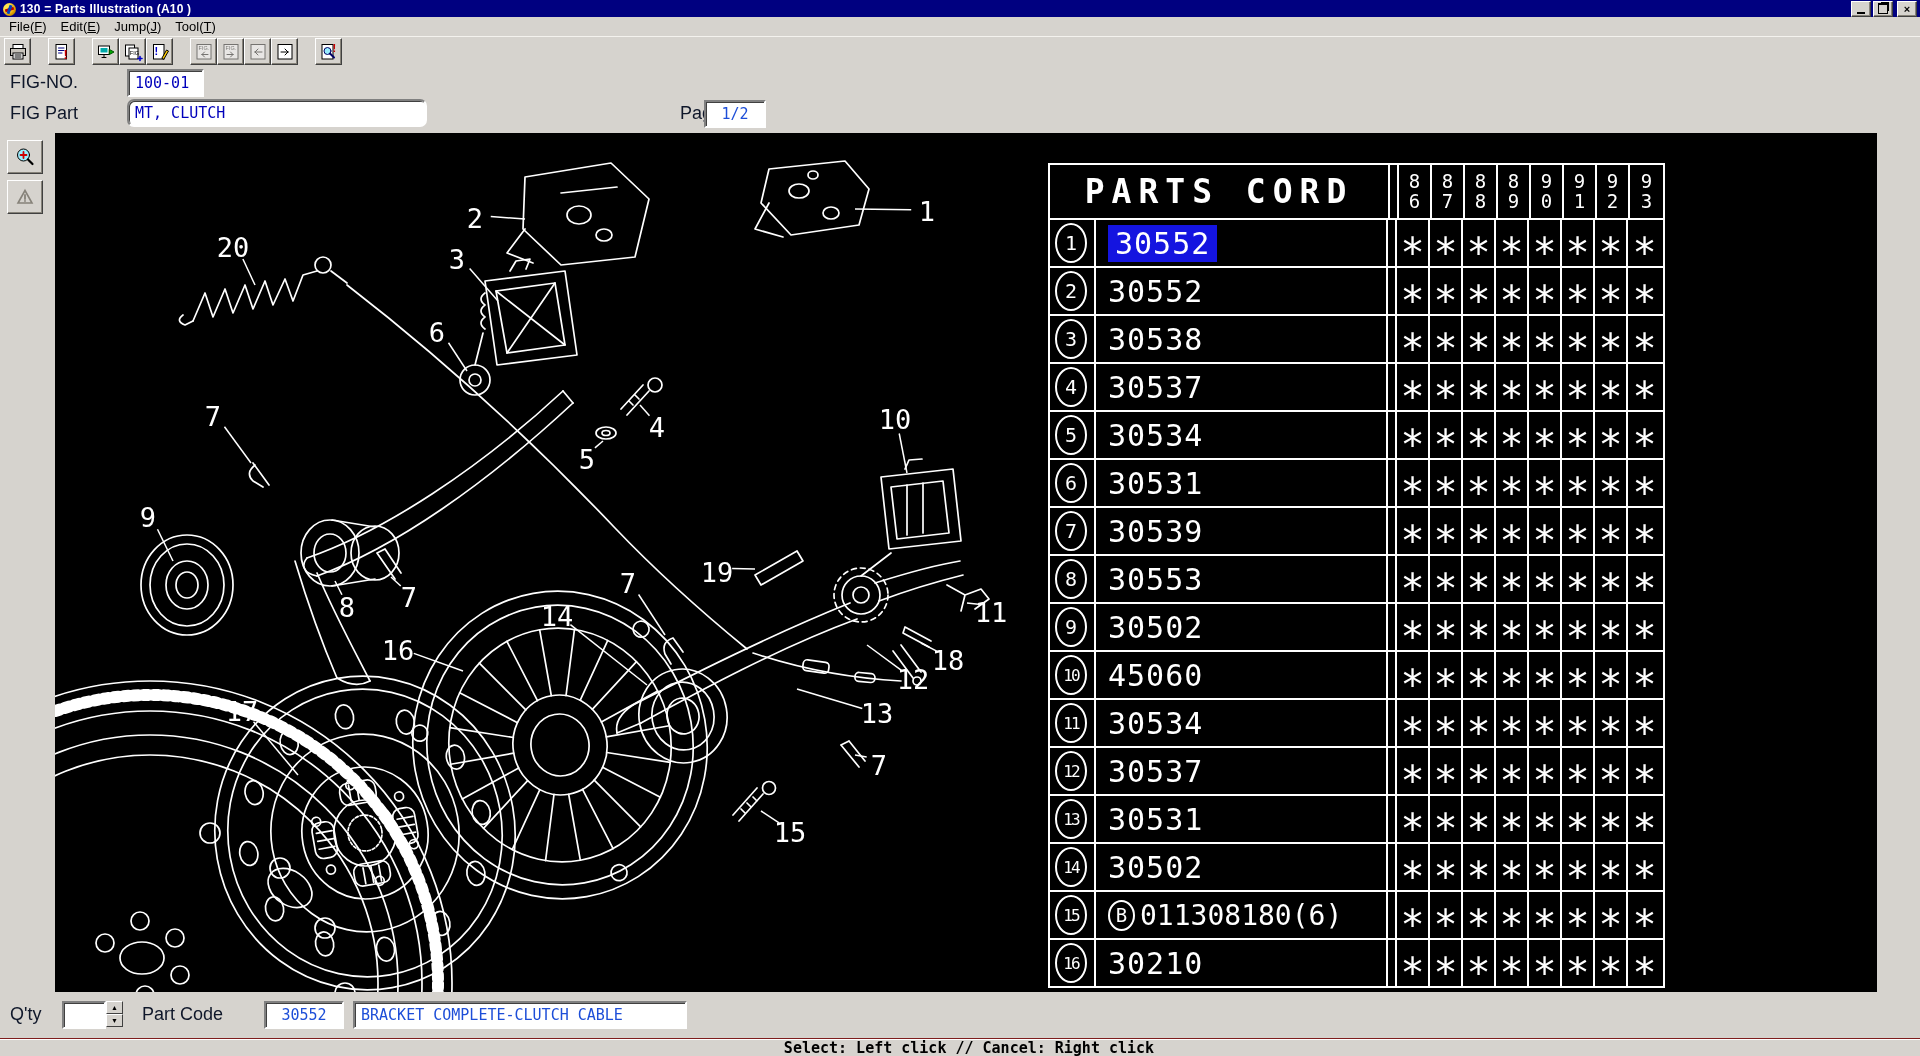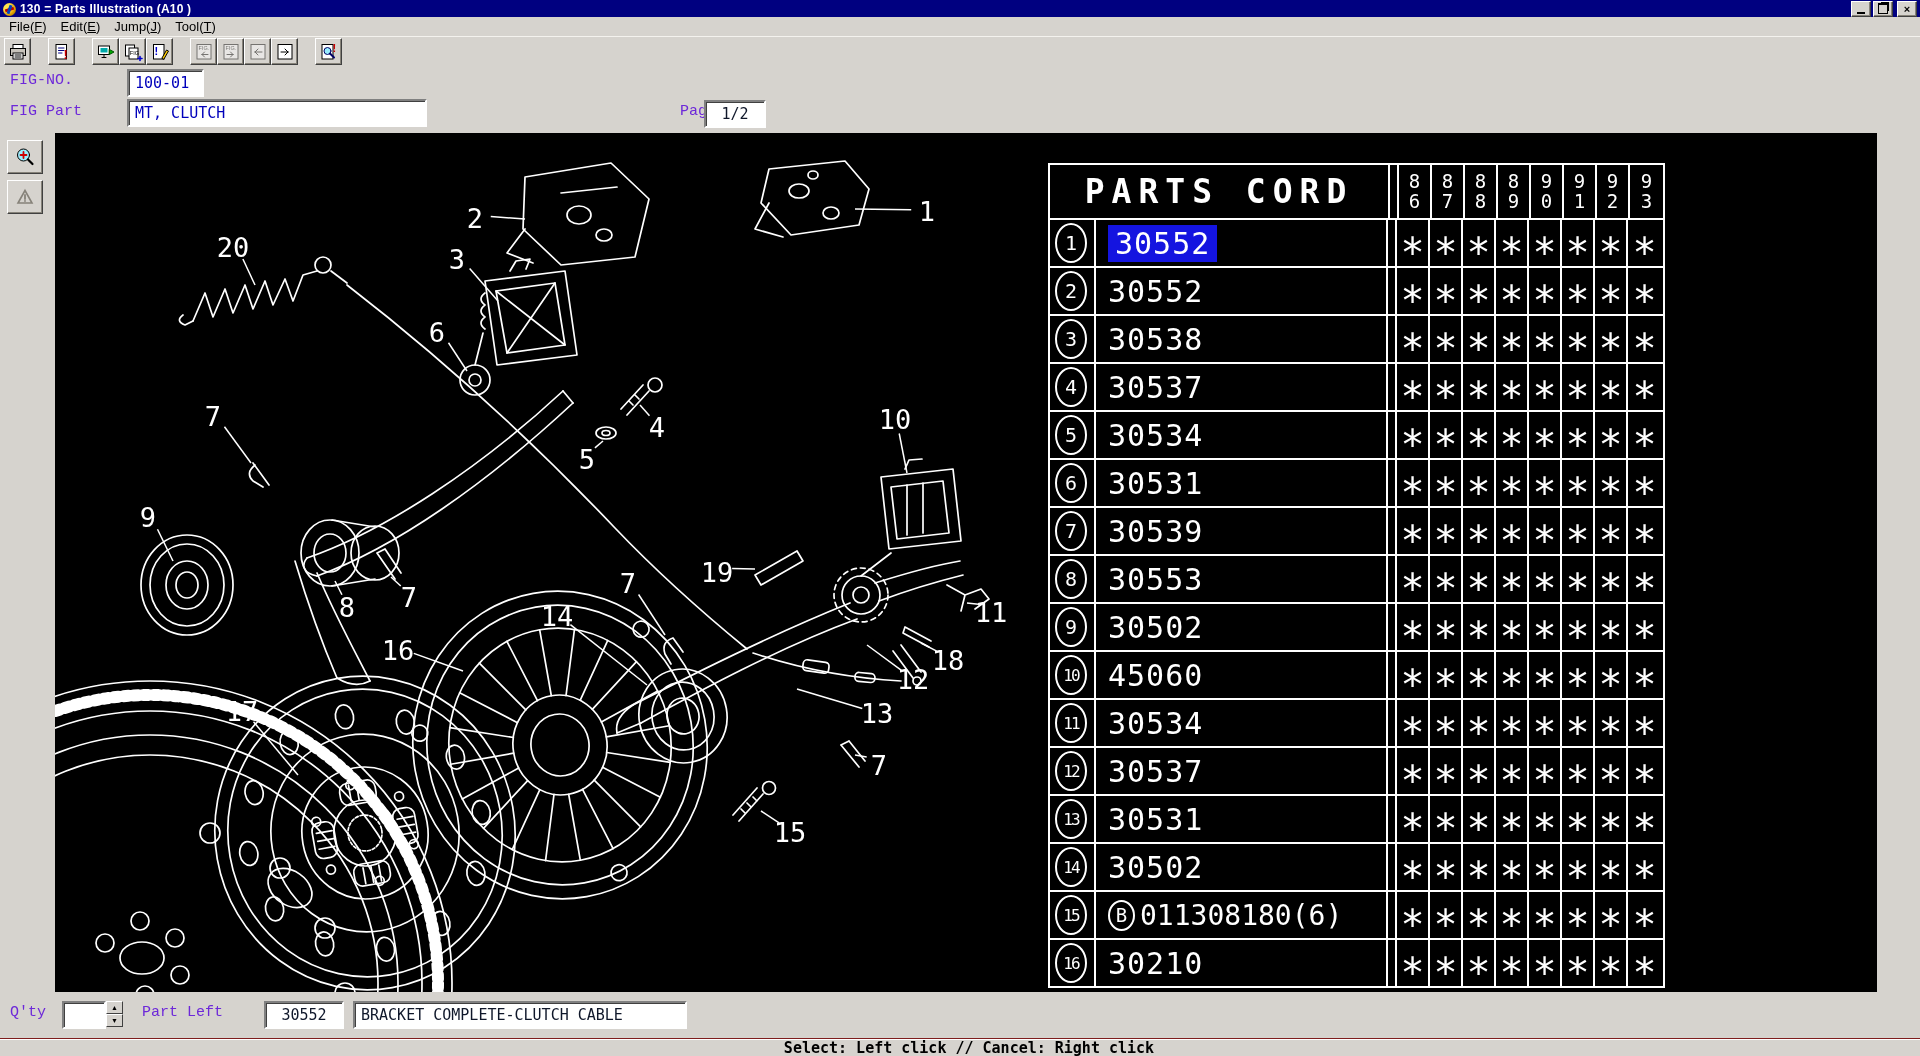--- a/index.html
+++ b/index.html
@@ -28,26 +28,26 @@
     padding-left:4px;font-size:13px;color:#000;}
   .menu-item{padding:2px 9px 2px 5px;}
   
   .toolbar{position:absolute;left:0;top:36px;width:100%;height:30px;display:flex;align-items:center;
     padding-left:4px;border-top:1px solid #f4f2ee;box-sizing:border-box;}
   .tb-group{display:flex;margin-right:17px;}
   .tb-btn{width:27px;height:27px;background:#d6d3ce;border:1px solid;border-color:#fff #404040 #404040 #fff;
     box-shadow:inset -1px -1px 0 #868279;display:flex;align-items:center;justify-content:center;padding:0;}
   .tb-btn.disabled svg{opacity:.45;filter:grayscale(1);}
   
-  .lbl{position:absolute;font-family:Liberation Mono, monospace;font-size:15px;color:#6d28d9;white-space:pre;}
+  .lbl{position:absolute;font-family:Liberation Sans, sans-serif;font-size:18px;color:#0f172a;white-space:pre;}
   .field{position:absolute;background:#fff;border:2px solid;border-color:#808080 #fff #fff #808080;
     box-shadow:inset 1px 1px 0 #404040;
     font-family:"DejaVu Sans Mono","Liberation Mono",monospace;font-size:15px;color:#0000bb;
     display:flex;align-items:center;padding:12px 6px;box-sizing:border-box;white-space:pre;}
-  .field.black{color:#0f172a;align-items:center;}
+  .field.black{color:#1d4ed8;align-items:center;}
   .field.center{justify-content:center;}
   
   .sidebar{position:absolute;left:0;top:133px;width:55px;height:859px;background:#d6d3ce;}
   .side-btn{position:absolute;left:7px;width:36px;height:34px;background:#d6d3ce;border:1px solid;
     border-color:#fff #404040 #404040 #fff;box-shadow:inset -1px -1px 0 #868279;
     display:flex;align-items:center;justify-content:center;padding:0;}
   .canvas{position:absolute;left:55px;top:133px;width:1822px;height:859px;background:#000;overflow:hidden;}
   .canvas svg.illu{position:absolute;left:0;top:0;}
   
   .ptable{position:absolute;left:993px;top:30px;background:#000;border:2px solid #fff;}
@@ -190,21 +190,21 @@
           <text x="13.5" y="9.5" font-size="11" font-weight="bold" fill="#c00" stroke="none">!</text>
         </svg>
       </button>
     </span>
   </div>
 
 <span class="lbl" style="left:10px;top:72px;">FIG-NO.</span>
 <span class="field" style="left:127px;top:69px;width:77px;height:22px;"><span>100-01</span></span>
 
 <span class="lbl" style="left:10px;top:103px;">FIG Part</span>
-<span class="field" style="left:127px;top:99px;width:300px;height:25px;"><span>MT, CLUTCH</span></span>
+<span class="field" style="left:127px;top:99px;width:300px;height:25px;border-radius:7px;"><span>MT, CLUTCH</span></span>
 
 <span class="lbl" style="left:644px;top:103px;margin-left:36px;">Page</span>
 <span class="field black center" style="left:704px;top:100px;width:62px;height:21px;"><span>1/2</span></span>
 
 <div class="sidebar" id="sidebar">
     <button class="side-btn" style="top: 7px;">
       <svg width="20" height="20" viewBox="0 0 20 20" fill="none" stroke-linecap="round">
         <circle cx="8.5" cy="8" r="6" fill="#9ef" stroke="#000"></circle>
         <path d="M8.5 5v6M5.5 8h6" stroke="#c00" stroke-width="1.8"></path>
         <path d="M13 12.5l4.5 4.5" stroke="#000" stroke-width="2.2"></path>
@@ -1035,20 +1035,20 @@
   <span class="lbl" style="left:10px;top:12px;">Q'ty</span>
   <span class="field black" style="left:62px;top:9px;width:44px;height:26px;"><span></span></span>
   <span class="spin-btns">
     <button class="spin-btn">
         <span>▲</span>
       </button>
     <button class="spin-btn">
         <span>▼</span>
       </button>
   </span>
-  <span class="lbl" style="left:142px;top:12px;">Part Left</span>
+  <span class="lbl" style="left:142px;top:12px;">Part Code</span>
   <span class="field black center" style="left:264px;top:9px;width:80px;height:26px;"><span>30552</span></span>
   <span class="field black" style="left:353px;top:9px;width:334px;height:26px;"><span>BRACKET COMPLETE-CLUTCH CABLE</span></span>
 </div>
 
 <div class="statusbar">
   <span class="status-text">Select: Left click // Cancel: Right click</span>
 </div>
 
 </body></html>

